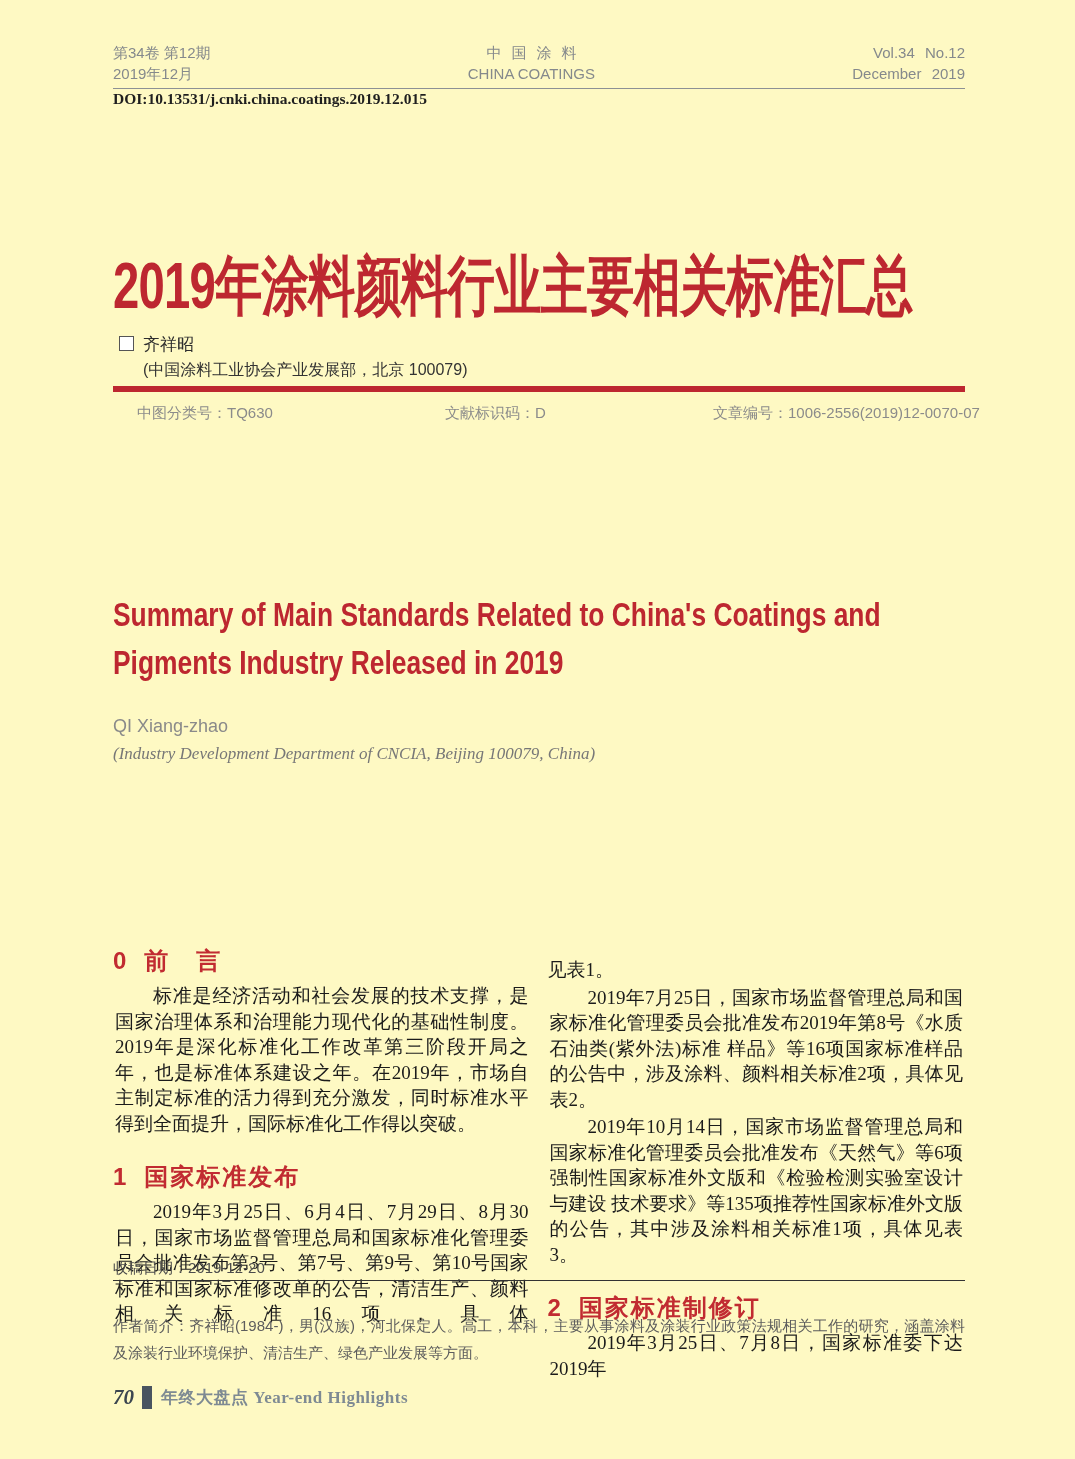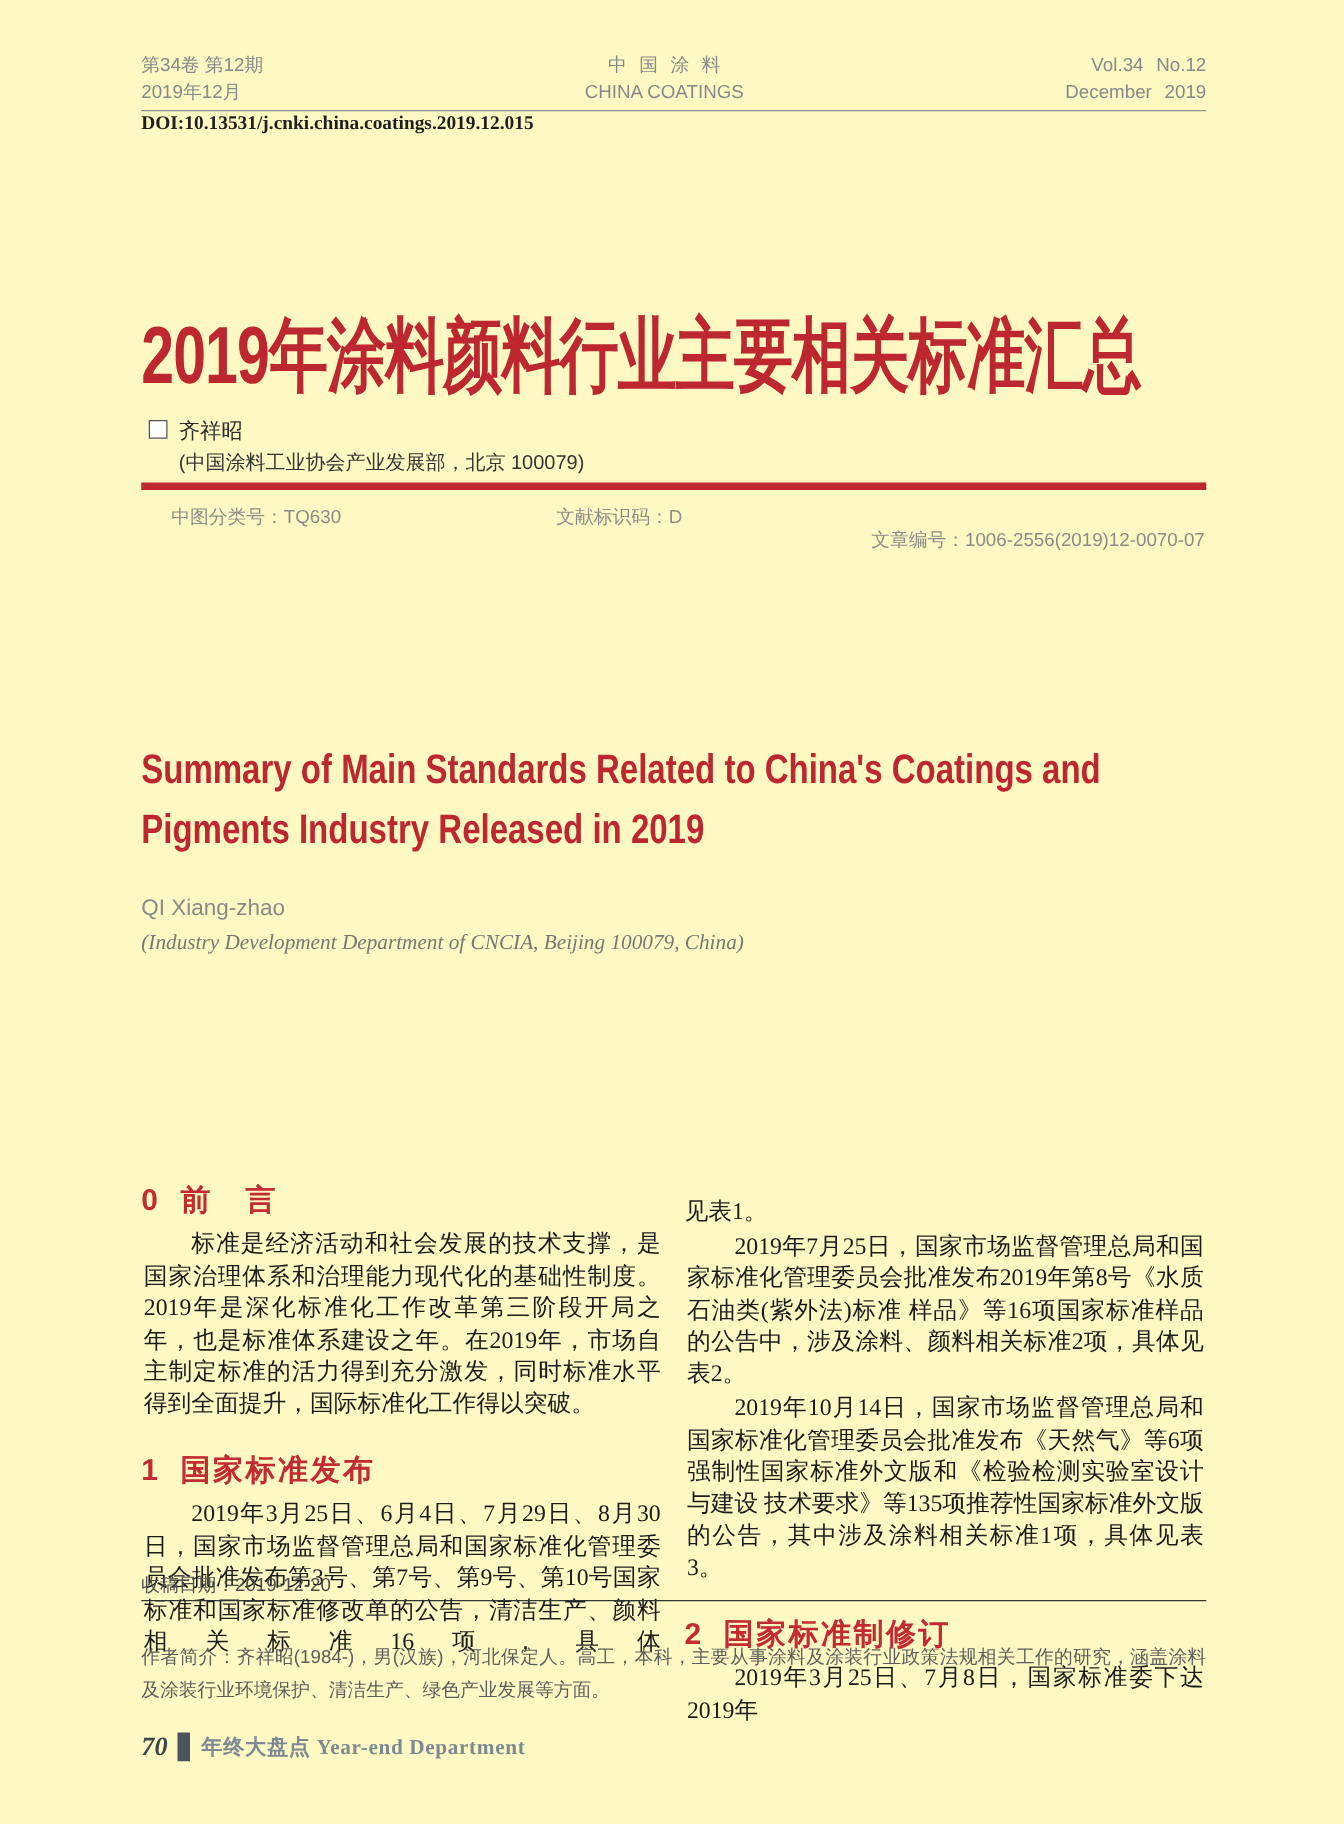--- a/index.html
+++ b/index.html
@@ -21,21 +21,21 @@
   .author-row{position:absolute;top:333px;left:113px;width:850px;font-family:"Liberation Sans",sans-serif;
               font-size:17px;color:#2e2e2e;padding-left:30px;box-sizing:border-box;}
   .author-box{position:absolute;left:6px;top:3px;width:13px;height:13px;border:1.5px solid #555;background:#fff;}
   .affil-cn{position:absolute;top:360px;left:143px;font-family:"Liberation Sans",sans-serif;
             font-size:16px;color:#333;}
   .red-rule{position:absolute;top:386px;left:113px;width:852px;height:6px;background:#bd2730;}
   
   .meta{position:absolute;top:404px;left:113px;width:852px;height:22px;
         font-family:"Liberation Sans",sans-serif;font-size:15px;color:#8b8b8b;}
   .meta span{position:absolute;top:0;white-space:nowrap;}
-  .meta .m1{left:24px;} .meta .m2{left:332px;} .meta .m3{left:584px;margin-top:19px;}
+  .meta .m1{left:24px;} .meta .m2{left:332px;} .meta .m3{left:600px;}
   
   .title-en{position:absolute;top:596px;left:113px;width:950px;color:#bd2730;
             font-family:"Liberation Sans",sans-serif;}
   .en-line{height:48px;}
   .en-fit{display:inline-block;transform:scaleX(0.8);transform-origin:0 50%;white-space:nowrap;
           font-size:33px;font-weight:700;letter-spacing:0;}
   .author-en{position:absolute;top:716px;left:113px;font-family:"Liberation Sans",sans-serif;
              font-size:18px;color:#8a8a8a;}
   .affil-en{position:absolute;top:744px;left:113px;font-family:"Liberation Serif",serif;
             font-style:italic;font-size:17px;color:#777;}
@@ -125,16 +125,16 @@
     </div>
   </div>
 
   <div class="fn-rule"></div>
   <div class="fn-received">收稿日期：2019-12-20</div>
   <p class="fn-bio">作者简介：齐祥昭(1984-)，男(汉族)，河北保定人。高工，本科，主要从事涂料及涂装行业政策法规相关工作的研究，涵盖涂料及涂装行业环境保护、清洁生产、绿色产业发展等方面。</p>
 
   <div class="footer">
     <span class="pg-num">70</span>
     <span class="pg-bar"></span>
-    <span class="footer-label">年终大盘点 Year-end Department</span>
+    <span class="footer-label">年终大盘点 Year-end Highlights</span>
   </div>
 
 </div>
 
 </body></html>

